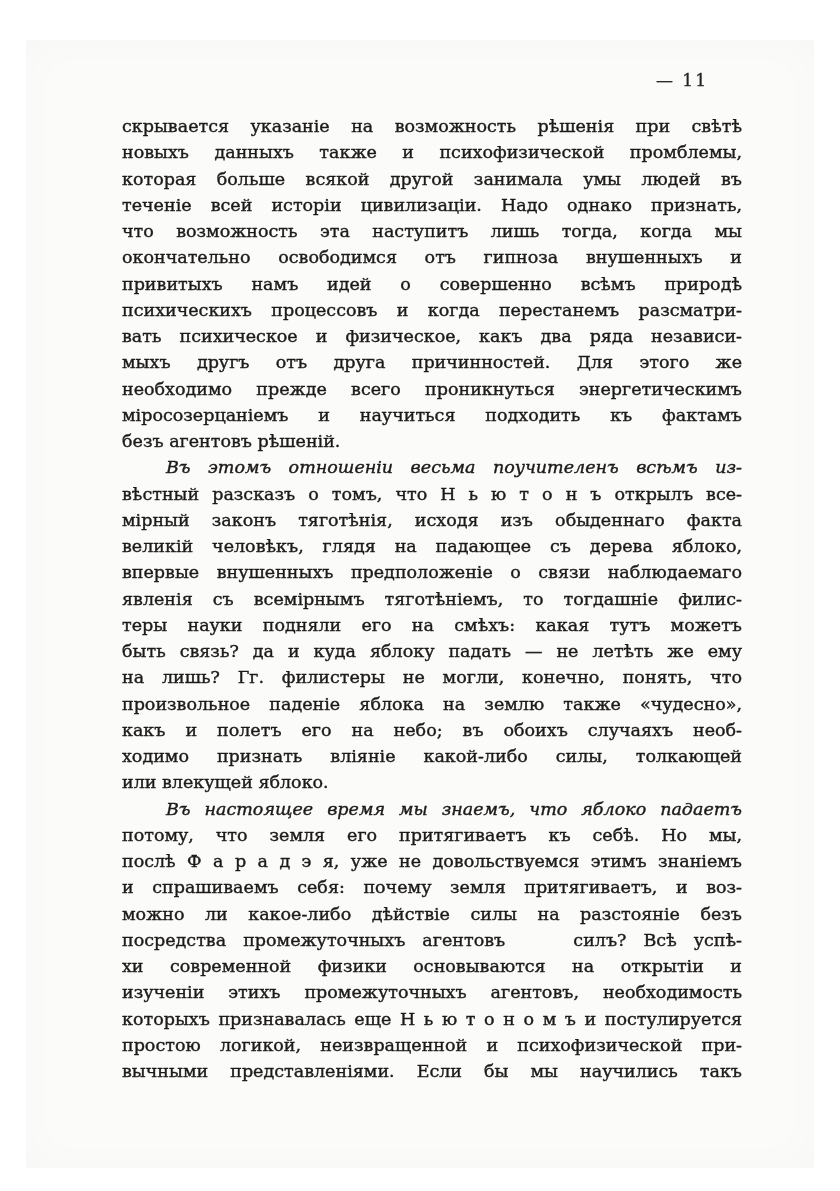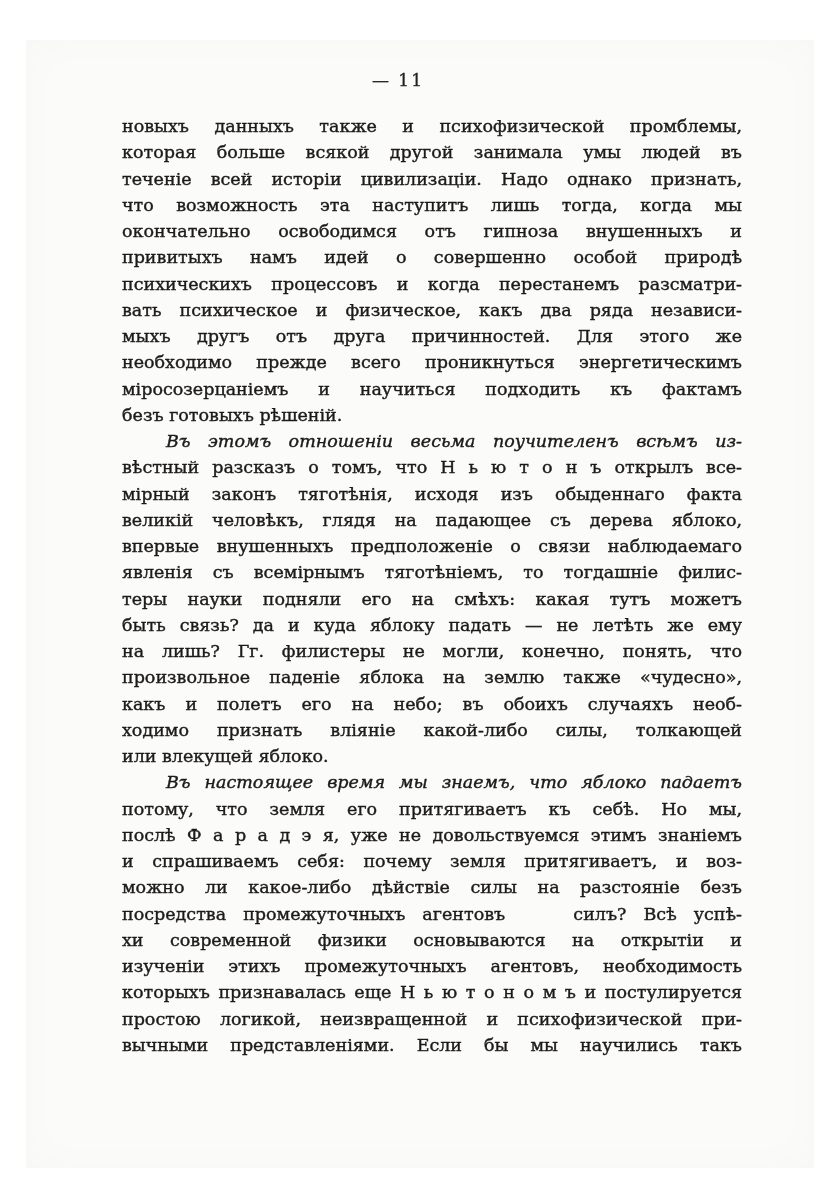--- a/index.html
+++ b/index.html
@@ -13,21 +13,21 @@
   .page{
     position:absolute;
     left:26px;top:40px;
     width:788px;height:1128px;
     background:#fbfbfa;
     box-shadow:inset 0 0 45px rgba(0,0,0,0.02);
   }
   .pageno{
     position:absolute;
     top:70px;left:88px;width:620px;
-    text-align:center;
+    text-align:right;
     font-size:17px;
     letter-spacing:2px;
     color:#242220;
     -webkit-text-stroke:0.3px #242220;
   }
   .text{
     position:absolute;
     top:113px;left:122px;width:620px;
     font-size:17.5px;
     color:#1d1b19;
@@ -43,32 +43,33 @@
 </style>
 </head>
 <body>
 
 <div class="page"></div>
 
 <div class="pageno">— 11</div>
 
 <div class="text">
 
+  <div class="line">скрывается указаніе на возможность рѣшенія при свѣтѣ</div>
   <div class="line">новыхъ данныхъ также и психофизической промблемы,</div>
   <div class="line">которая больше всякой другой занимала умы людей въ</div>
   <div class="line">теченіе всей исторіи цивилизаціи. Надо однако признать,</div>
   <div class="line">что возможность эта наступитъ лишь тогда, когда мы</div>
   <div class="line">окончательно освободимся отъ гипноза внушенныхъ и</div>
-  <div class="line">привитыхъ намъ идей о совершенно особой природѣ</div>
+  <div class="line">привитыхъ намъ идей о совершенно всѣмъ природѣ</div>
   <div class="line">психическихъ процессовъ и когда перестанемъ разсматри-</div>
   <div class="line">вать психическое и физическое, какъ два ряда независи-</div>
   <div class="line">мыхъ другъ отъ друга причинностей. Для этого же</div>
   <div class="line">необходимо прежде всего проникнуться энергетическимъ</div>
   <div class="line">міросозерцаніемъ и научиться подходить къ фактамъ</div>
-  <div class="line last">безъ готовыхъ рѣшеній.</div>
+  <div class="line last">безъ агентовъ рѣшеній.</div>
 
   <div class="line ind">Въ этомъ отношеніи весьма поучителенъ всѣмъ из-</div>
   <div class="line">вѣстный разсказъ о томъ, что Н ь ю т о н ъ открылъ все-</div>
   <div class="line">мірный законъ тяготѣнія, исходя изъ обыденнаго факта</div>
   <div class="line">великій человѣкъ, глядя на падающее съ дерева яблоко,</div>
   <div class="line">впервые внушенныхъ предположеніе о связи наблюдаемаго</div>
   <div class="line">явленія съ всемірнымъ тяготѣніемъ, то тогдашніе филис-</div>
   <div class="line">теры науки подняли его на смѣхъ: какая тутъ можетъ</div>
   <div class="line">быть связь? да и куда яблоку падать — не летѣть же ему</div>
   <div class="line">на лишь? Гг. филистеры не могли, конечно, понять, что</div>

